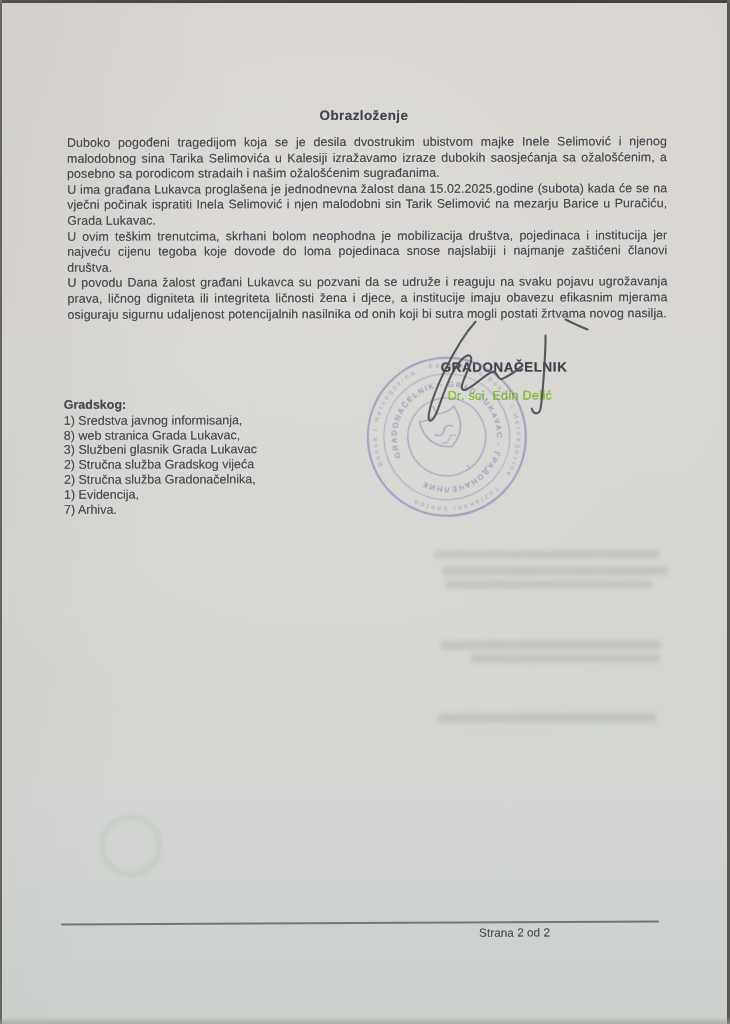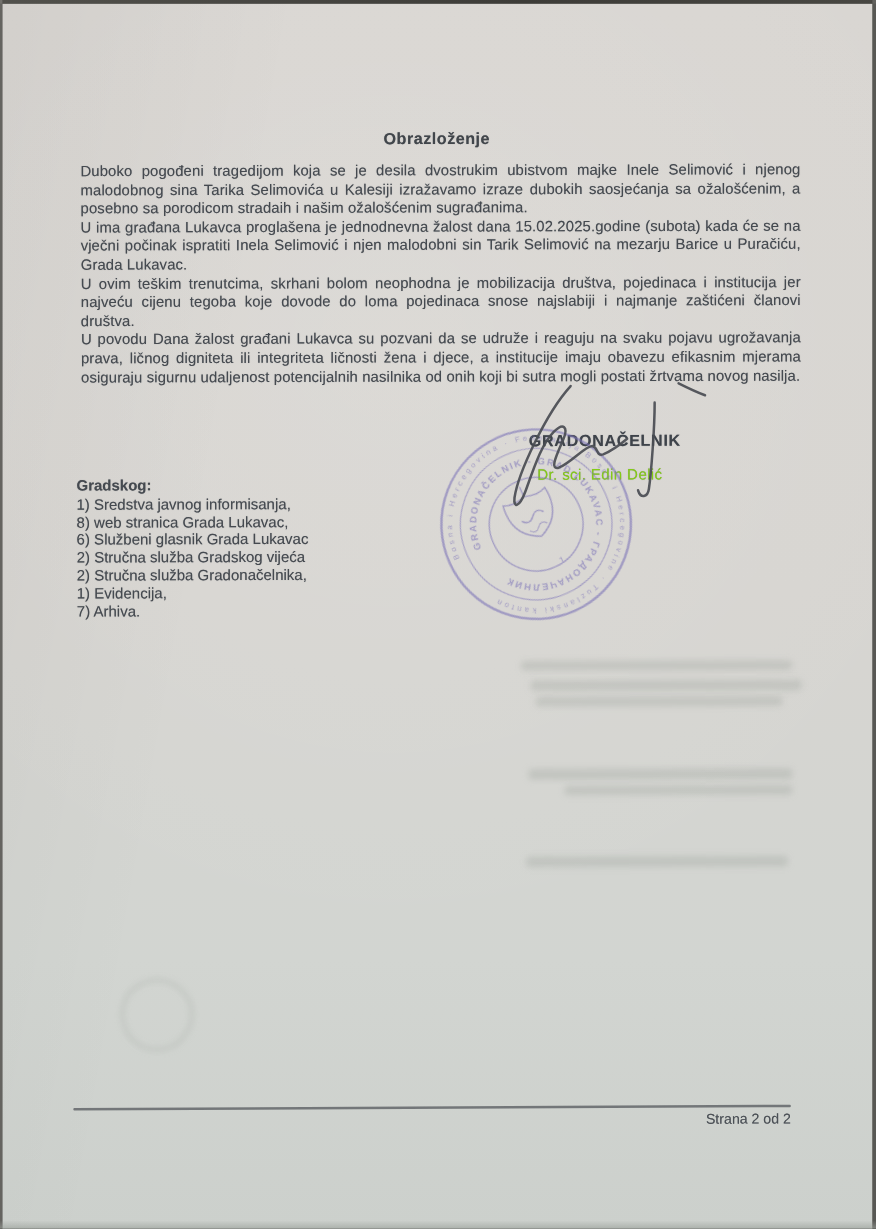--- a/index.html
+++ b/index.html
@@ -53,21 +53,21 @@
     font-size:12.5px;line-height:14.8px;color:#454a50;
     text-shadow:0 0 .6px rgba(65,70,78,.5);
   }
   .distribution .dist-heading{font-weight:bold;margin-bottom:1px;}
 
   .footer-line{
     position:absolute;left:60px;top:922px;width:598px;height:2px;
     background:#63666a;opacity:.85;border-radius:1px;transform:rotate(-0.12deg);
   }
   .footer-page{
-    position:absolute;left:478px;top:926px;width:180px;text-align:right;
+    position:absolute;left:478px;top:926px;width:180px;
     font-size:11.8px;color:#4b5056;text-shadow:0 0 .5px rgba(70,76,84,.5);
   }
 
   .overlay{position:absolute;left:0;top:0;pointer-events:none;}
 
   
   .ghost{position:absolute;background:rgba(150,156,149,.30);filter:blur(2.6px);border-radius:3px;}
   .ghost-circle{position:absolute;width:56px;height:56px;border:2px solid rgba(156,162,155,.45);
     border-radius:50%;filter:blur(2.5px);}
 </style>
@@ -87,21 +87,21 @@
     <p>U povodu Dana žalost građani Lukavca su pozvani da se udruže i reaguju na svaku pojavu ugrožavanja prava, ličnog digniteta ili integriteta ličnosti žena i djece, a institucije imaju obavezu efikasnim mjerama osiguraju sigurnu udaljenost potencijalnih nasilnika od onih koji bi sutra mogli postati žrtvama novog nasilja.</p>
   </div>
 
   <div class="sig-role">GRADONAČELNIK</div>
   <div class="sig-name">Dr. sci. Edin Delić</div>
 
   <div class="distribution">
     <div class="dist-heading">Gradskog:</div>
     <div>1) Sredstva javnog informisanja,</div>
     <div>8) web stranica Grada Lukavac,</div>
-    <div>6) Službeni glasnik Grada Lukavac</div>
+    <div>3) Službeni glasnik Grada Lukavac</div>
     <div>2) Stručna služba Gradskog vijeća</div>
     <div>2) Stručna služba Gradonačelnika,</div>
     <div>1) Evidencija,</div>
     <div>7) Arhiva.</div>
   </div>
 
   <div class="ghost" style="left:434px;top:551px;width:226px;height:8px;"></div>
   <div class="ghost" style="left:442px;top:567px;width:226px;height:9px;"></div>
   <div class="ghost" style="left:446px;top:581px;width:206px;height:8px;"></div>
   <div class="ghost" style="left:440px;top:641px;width:220px;height:9px;"></div>

